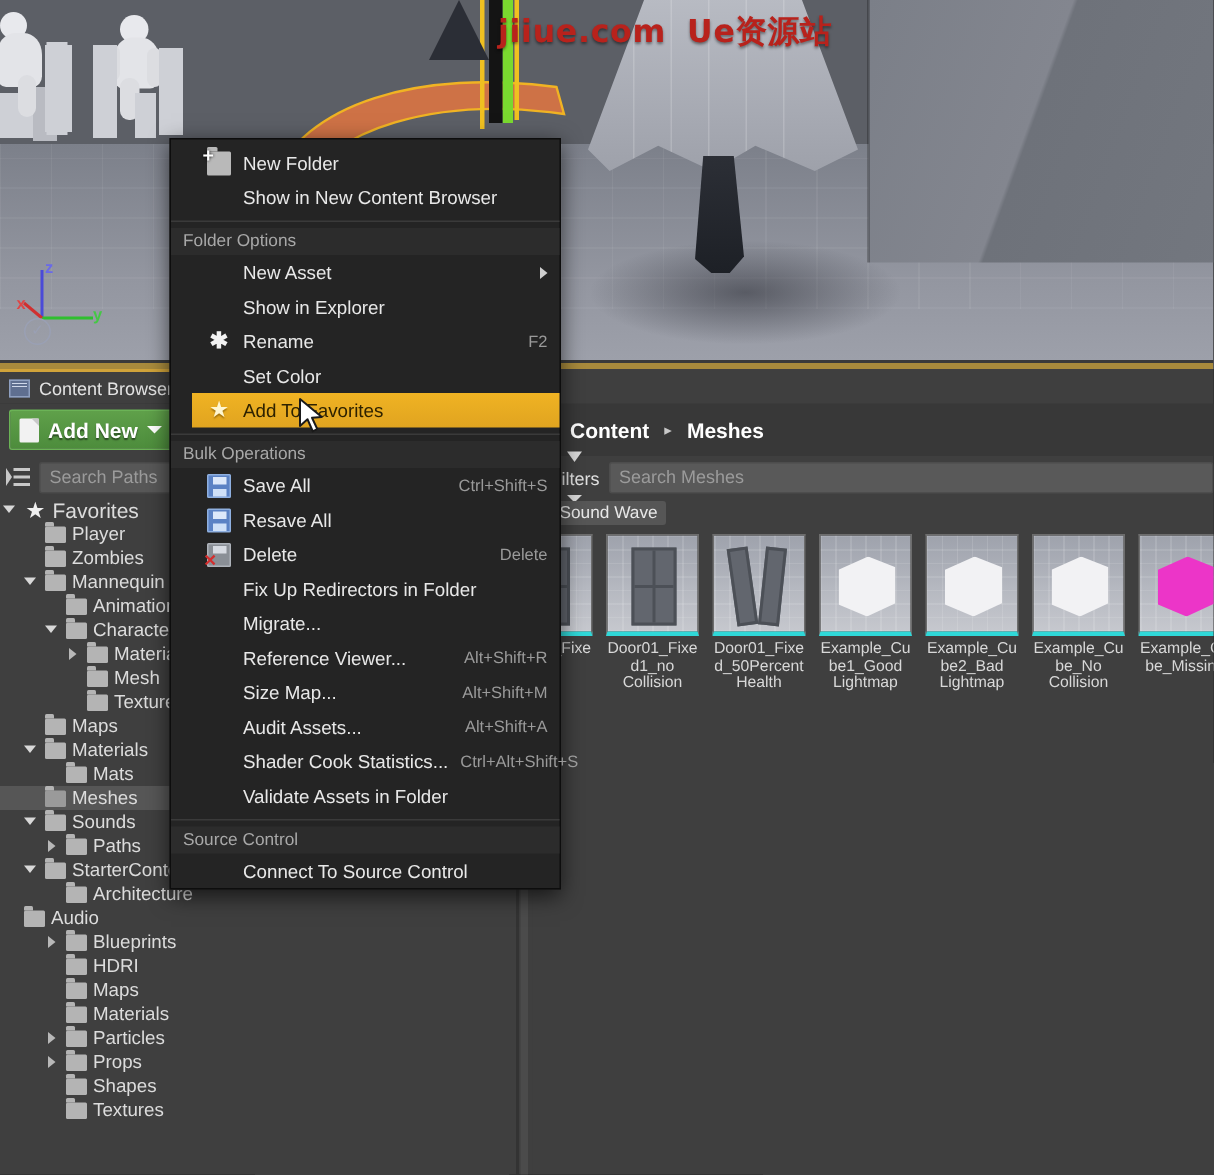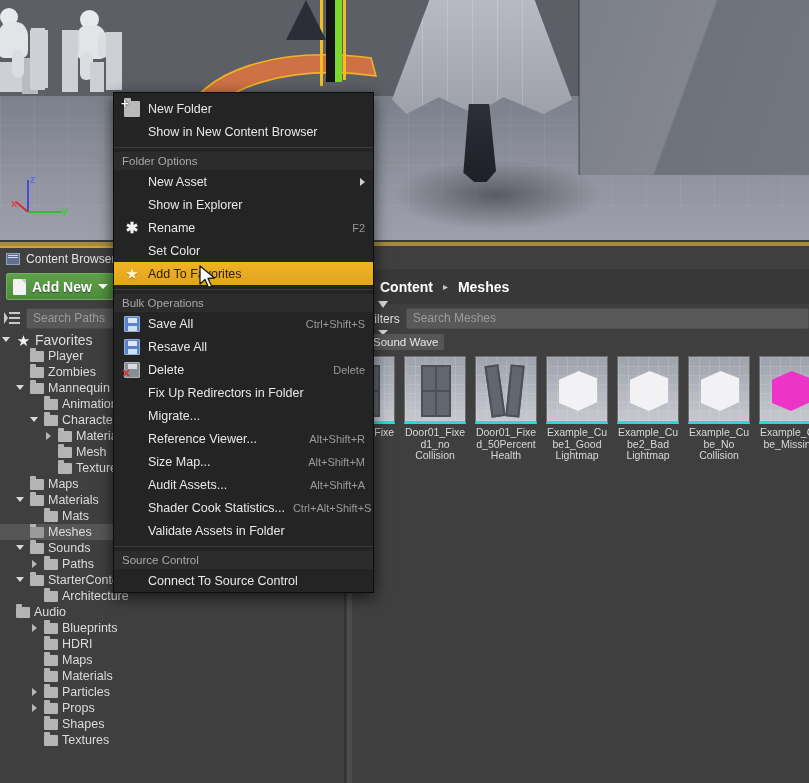--- a/index.html
+++ b/index.html
@@ -264,21 +264,21 @@
   
   .ctx{
     position:absolute; left:113px; top:92px; width:261px;
     background:#242424; border:1px solid #0d0d0d;
     box-shadow:0 4px 14px rgba(0,0,0,.65);
     font-size:12.5px; color:#e8e8e8; z-index:50;
     padding:4px 0 0 0;
   }
   .ctx-item{
     height:23px; display:flex; align-items:center; gap:8px;
-    padding:0 8px 0 10px; cursor:pointer; white-space:nowrap;
+    padding:0 8px 0 10px; cursor:pointer; white-space:nowrap;margin-left:14px;
   }
   .ctx-item .lbl{ flex:1; }
   .ctx-item .shortcut{ color:#9a9a9a; font-size:11px; }
   .ctx-item.highlight{
     background:linear-gradient(180deg,#f0b323 0%, #e0a420 100%);
     color:#2a1f00;
   }
   .ctx-item.highlight .lbl{ color:#2e2200; }
   .ctx-sep{ height:1px; background:#3a3a3a; margin:4px 0; }
   .ctx-header{
@@ -398,20 +398,23 @@
       <span class="gizmo-label" style="left:20px;top:1px;color:#6a6ae8;">z</span>
       <span class="gizmo-label" style="left:52px;top:32px;color:#45c845;">y</span>
       <span class="gizmo-label" style="left:1px;top:25px;color:#e04545;">x</span>
       <div class="gizmo-circle">✓</div>
     </div>
 
     <div class="vp-bottom-border2"></div>
     <div class="vp-bottom-border"></div>
   </div>
 
+  <div class="watermark">
+    <span>jiiue.com</span><span class="cn">Ue资源站</span>
+  </div>
 
   <div class="cb-panel">
     <div class="cb-tabstrip">
       <div class="cb-tab">
         <span class="tab-ico"></span>
         <span>Content Browser</span>
       </div>
     </div>
 
     <div class="cb-toolbar">

